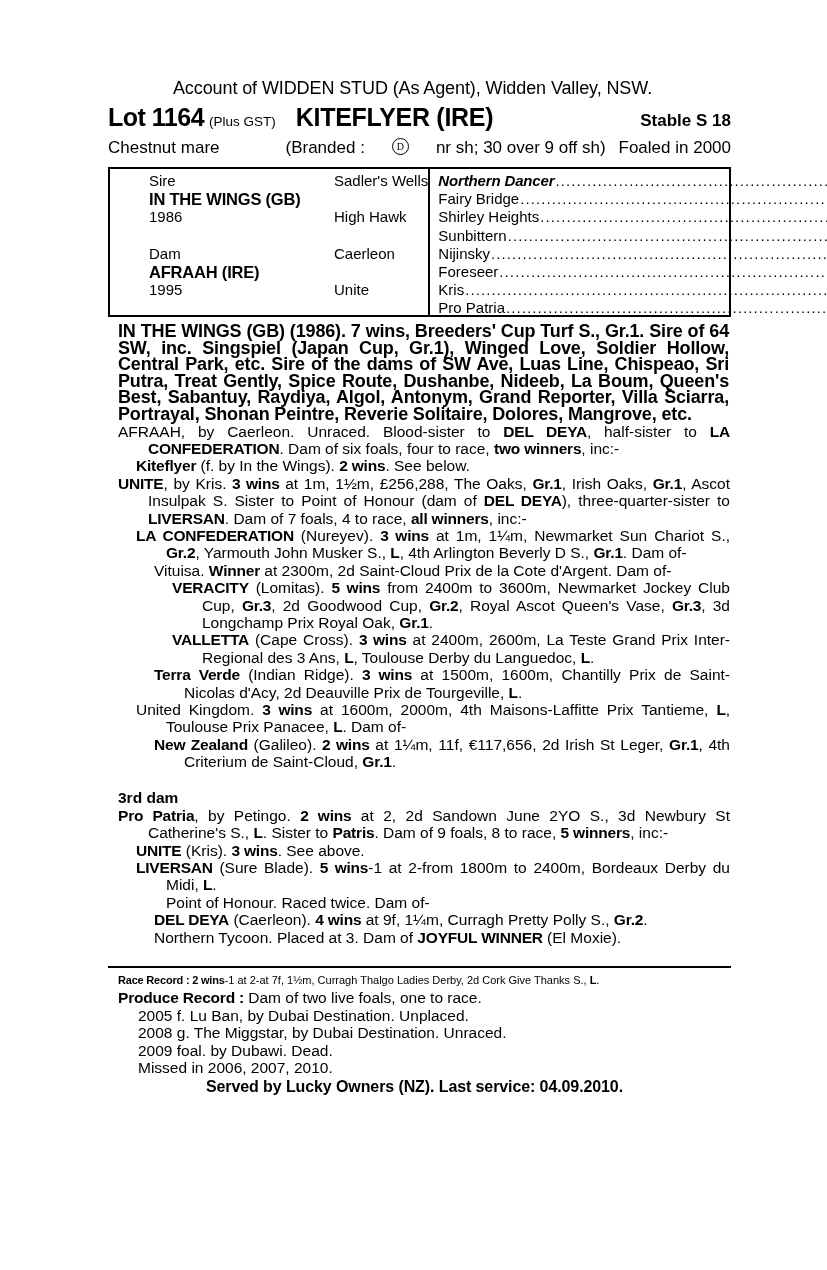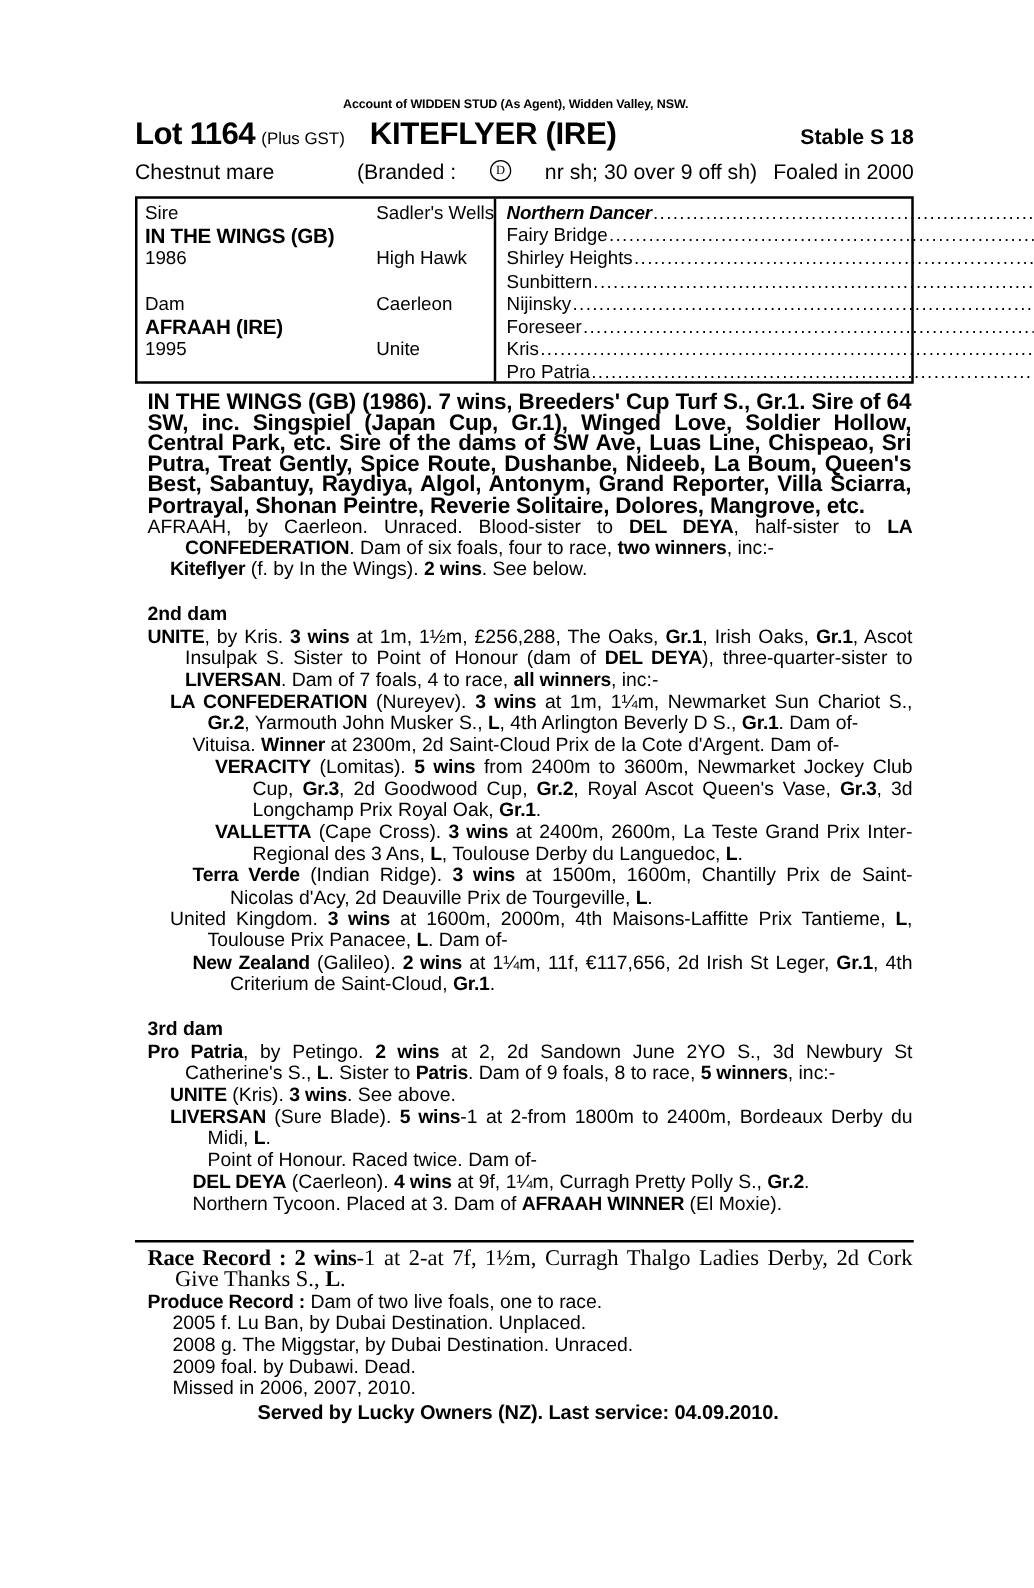--- a/index.html
+++ b/index.html
@@ -18,22 +18,22 @@
     position: relative;
     width: 827px;
     height: 1270px;
     box-sizing: border-box;
     padding: 78px 96px 0 108px;
   }
 
   
   .account-line {
     text-align: center;
-    font-weight: bold;
-    font-size: 10px;
+    font-weight: normal;
+    font-size: 18px;
     letter-spacing: -0.1px;
     margin: 0 0 4px 0;
     padding-right: 14px;
   }
   .lot-row {
     display: flex;
     align-items: baseline;
     margin: 0 0 4px 0;
     white-space: nowrap;
   }
@@ -101,20 +101,21 @@
     display: flex;
     width: 100%;
     box-sizing: border-box;
     height: 150px;
   }
   .ped-left {
     width: 55.5%;
     box-sizing: border-box;
     position: relative;
     padding: 3px 0 0 6px;
+    margin-left: 33px;
   }
   .ped-right {
     flex: 1;
     box-sizing: border-box;
     border-left: 2px solid #000;
     padding: 3px 6px 0 8px;
   }
   .ped-cols {
     display: flex;
   }
@@ -182,28 +183,27 @@
   .p.nj { text-align: left; }
   b.s { letter-spacing: -0.2px; }
 
   
   .rule {
     border: 0;
     border-top: 2px solid #000;
     margin: 20px 0 4px 0;
   }
   .rec {
-    font-size: 18px;
+    font-size: 11px;
     line-height: 17.4px;
     margin: 0 0 0 10px;
     text-indent: -22px;
     padding-left: 22px;
     text-align: justify;
     padding-right: 1px;
-    font-family: Liberation Serif, serif;
   }
   .rec2 {
     font-size: 15.5px;
     line-height: 17.4px;
     margin: 0 0 0 10px;
   }
   .foal {
     font-size: 15.5px;
     line-height: 17.4px;
     margin-left: 30px;
@@ -300,40 +300,39 @@
       </div>
   </div>
 
   <div class="sire-summary">IN THE WINGS (GB) (1986). 7 wins, Breeders' Cup Turf S., Gr.1. Sire of 64 SW, inc. Singspiel (Japan Cup, Gr.1), Winged Love, Soldier Hollow, Central Park, etc. Sire of the dams of SW Ave, Luas Line, Chispeao, Sri Putra, Treat Gently, Spice Route, Dushanbe, Nideeb, La Boum, Queen's Best, Sabantuy, Raydiya, Algol, Antonym, Grand Reporter, Villa Sciarra, Portrayal, Shonan Peintre, Reverie Solitaire, Dolores, Mangrove, etc.</div>
 
   <div id="dam1-list">
       <div class="p lvl0">AFRAAH, by Caerleon. Unraced. Blood-sister to <b class="s">DEL DEYA</b>, half-sister to <b class="s">LA CONFEDERATION</b>. Dam of six foals, four to race, <b class="s">two winners</b>, inc:-</div>
       <div class="p lvl1"><b class="s">Kiteflyer</b> (f. by In the Wings). <b class="s">2 wins</b>. See below.</div>
     </div>
 
-  <div class="dam-head">2nd dam</div>
   <div id="dam2-list">
       <div class="p lvl0"><b class="s">UNITE</b>, by Kris. <b class="s">3 wins</b> at 1m, 1½m, £256,288, The Oaks, <b class="s">Gr.1</b>, Irish Oaks, <b class="s">Gr.1</b>, Ascot Insulpak S. Sister to Point of Honour (dam of <b class="s">DEL DEYA</b>), three-quarter-sister to <b class="s">LIVERSAN</b>. Dam of 7 foals, 4 to race, <b class="s">all winners</b>, inc:-</div>
       <div class="p lvl1"><b class="s">LA CONFEDERATION</b> (Nureyev). <b class="s">3 wins</b> at 1m, 1¼m, Newmarket Sun Chariot S., <b class="s">Gr.2</b>, Yarmouth John Musker S., <b class="s">L</b>, 4th Arlington Beverly D S., <b class="s">Gr.1</b>. Dam of-</div>
       <div class="p lvl2">Vituisa. <b class="s">Winner</b> at 2300m, 2d Saint-Cloud Prix de la Cote d'Argent. Dam of-</div>
       <div class="p lvl3"><b class="s">VERACITY</b> (Lomitas). <b class="s">5 wins</b> from 2400m to 3600m, Newmarket Jockey Club Cup, <b class="s">Gr.3</b>, 2d Goodwood Cup, <b class="s">Gr.2</b>, Royal Ascot Queen's Vase, <b class="s">Gr.3</b>, 3d Longchamp Prix Royal Oak, <b class="s">Gr.1</b>.</div>
       <div class="p lvl3"><b class="s">VALLETTA</b> (Cape Cross). <b class="s">3 wins</b> at 2400m, 2600m, La Teste Grand Prix Inter-Regional des 3 Ans, <b class="s">L</b>, Toulouse Derby du Languedoc, <b class="s">L</b>.</div>
       <div class="p lvl2"><b class="s">Terra Verde</b> (Indian Ridge). <b class="s">3 wins</b> at 1500m, 1600m, Chantilly Prix de Saint-Nicolas d'Acy, 2d Deauville Prix de Tourgeville, <b class="s">L</b>.</div>
       <div class="p lvl1">United Kingdom. <b class="s">3 wins</b> at 1600m, 2000m, 4th Maisons-Laffitte Prix Tantieme, <b class="s">L</b>, Toulouse Prix Panacee, <b class="s">L</b>. Dam of-</div>
       <div class="p lvl2"><b class="s">New Zealand</b> (Galileo). <b class="s">2 wins</b> at 1¼m, 11f, €117,656, 2d Irish St Leger, <b class="s">Gr.1</b>, 4th Criterium de Saint-Cloud, <b class="s">Gr.1</b>.</div>
     </div>
 
   <div class="dam-head">3rd dam</div>
   <div id="dam3-list">
       <div class="p lvl0"><b class="s">Pro Patria</b>, by Petingo. <b class="s">2 wins</b> at 2, 2d Sandown June 2YO S., 3d Newbury St Catherine's S., <b class="s">L</b>. Sister to <b class="s">Patris</b>. Dam of 9 foals, 8 to race, <b class="s">5 winners</b>, inc:-</div>
       <div class="p lvl1 nj"><b class="s">UNITE</b> (Kris). <b class="s">3 wins</b>. See above.</div>
       <div class="p lvl1"><b class="s">LIVERSAN</b> (Sure Blade). <b class="s">5 wins</b>-1 at 2-from 1800m to 2400m, Bordeaux Derby du Midi, <b class="s">L</b>.</div>
       <div class="p lvl1 nj noind">Point of Honour. Raced twice. Dam of-</div>
       <div class="p lvl2 nj"><b class="s">DEL DEYA</b> (Caerleon). <b class="s">4 wins</b> at 9f, 1¼m, Curragh Pretty Polly S., <b class="s">Gr.2</b>.</div>
-      <div class="p lvl2 nj">Northern Tycoon. Placed at 3. Dam of <b class="s">AFRAAH WINNER</b> (El Moxie).</div>
+      <div class="p lvl2 nj">Northern Tycoon. Placed at 3. Dam of <b class="s">JOYFUL WINNER</b> (El Moxie).</div>
     </div>
 
   <hr class="rule">
   <div class="rec" id="race-record"><b class="s">Race Record : 2 wins</b>-1 at 2-at 7f, 1½m, Curragh Thalgo Ladies Derby, 2d Cork Give Thanks S., <b class="s">L</b>.</div>
   <div class="rec2" id="produce-record"><b class="s">Produce Record :</b> Dam of two live foals, one to race.</div>
   <div id="foal-list">
       <div class="foal">2005 f. Lu Ban, by Dubai Destination. Unplaced.</div>
       <div class="foal">2008 g. The Miggstar, by Dubai Destination. Unraced.</div>
       <div class="foal">2009 foal. by Dubawi. Dead.</div>
       <div class="foal">Missed in 2006, 2007, 2010.</div>

